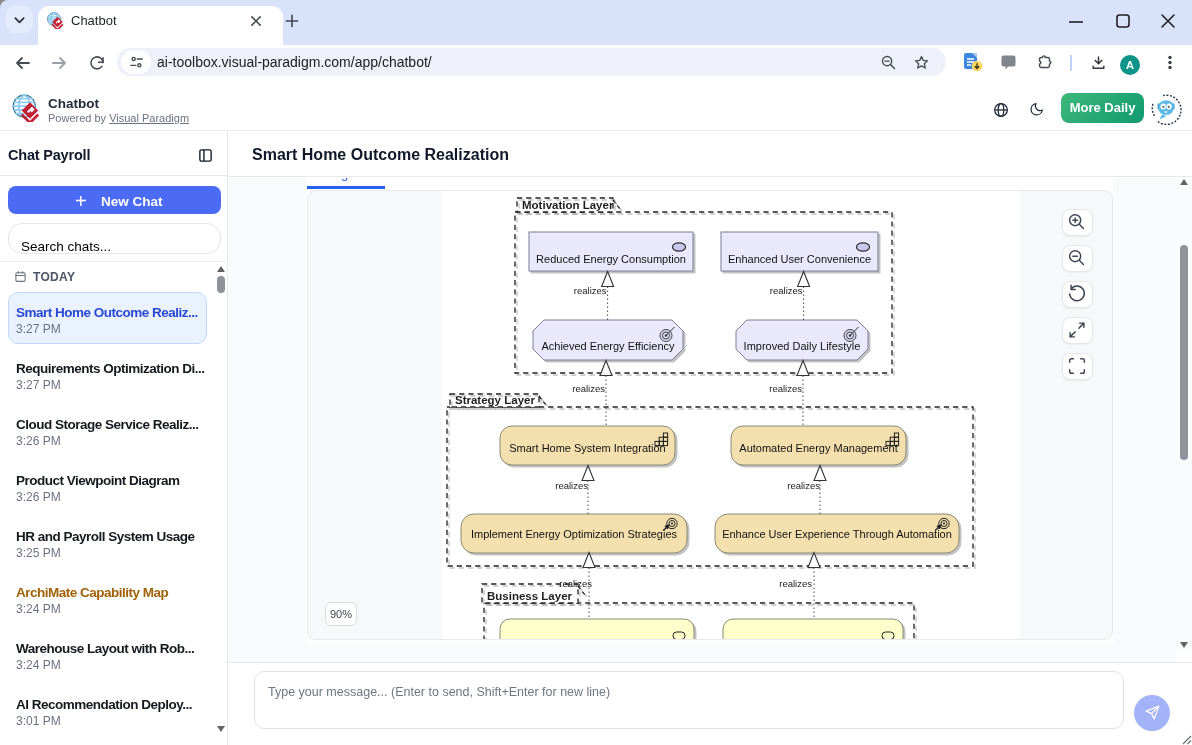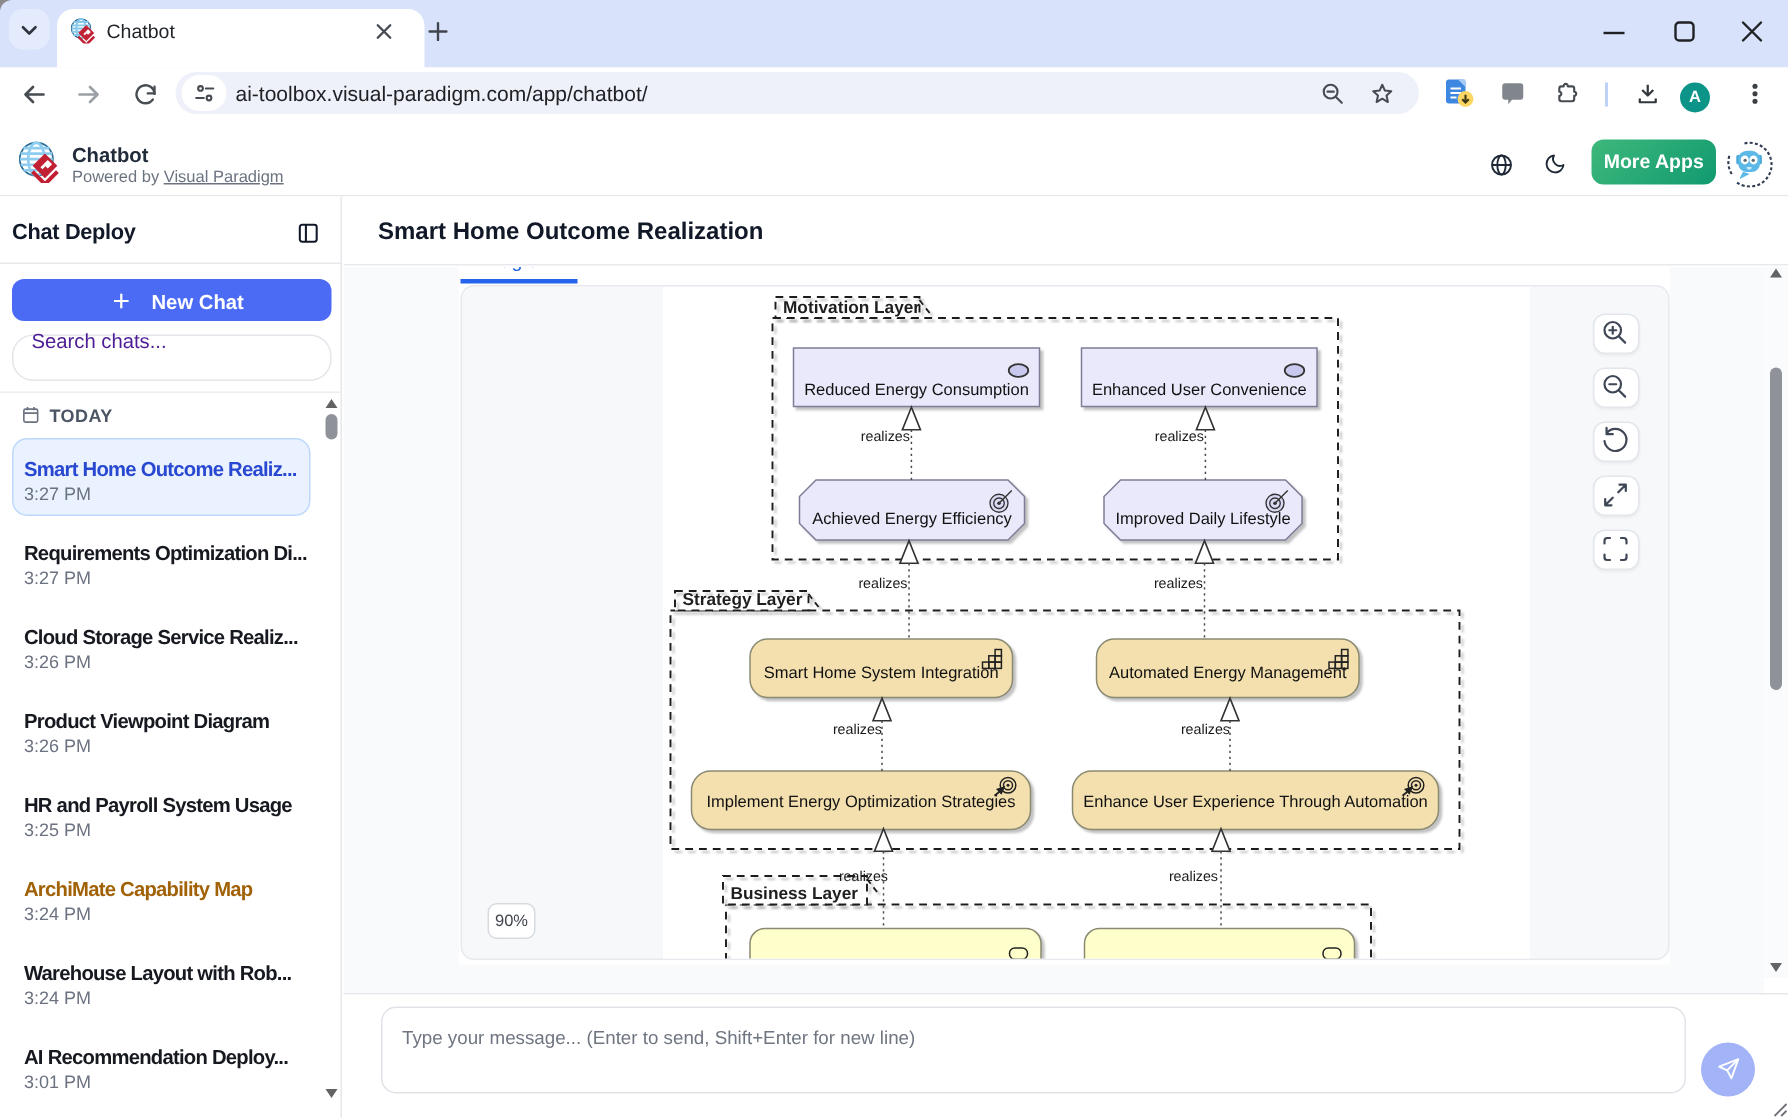--- a/index.html
+++ b/index.html
@@ -121,48 +121,48 @@
 <div class="abs" style="left:48px;top:96px;font-size:13.5px;font-weight:700;color:#222b3a;">Chatbot</div>
 <div class="abs" style="left:48px;top:112px;font-size:11px;color:#6b7280;">Powered by <span style="text-decoration:underline;">Visual Paradigm</span></div>
 <svg class="abs" style="left:993px;top:102px" width="16" height="16" viewBox="0 0 24 24" fill="none" stroke="#1f2937" stroke-width="1.9">
     <circle cx="12" cy="12" r="9.5"></circle>
     <ellipse cx="12" cy="12" rx="4.2" ry="9.5"></ellipse>
     <path d="M2.5 12 H21.5"></path>
   </svg>
 <svg class="abs" style="left:1029px;top:101px" width="16" height="16" viewBox="0 0 24 24" fill="none" stroke="#1f2937" stroke-width="1.9" stroke-linecap="round">
     <path d="M20 13.5 A8.5 8.5 0 1 1 10.5 4 A7 7 0 0 0 20 13.5 Z" stroke-linejoin="round"></path>
   </svg>
-<div class="abs" style="left:1061px;top:93px;width:83px;height:30px;border-radius:8px;background:linear-gradient(135deg,#3eb87b,#119a70);color:#fff;font-size:13px;font-weight:700;text-align:center;line-height:30px;">More Apps</div>
+<div class="abs" style="left:1061px;top:93px;width:83px;height:30px;border-radius:8px;background:linear-gradient(135deg,#3eb87b,#119a70);color:#fff;font-size:13px;font-weight:700;text-align:center;line-height:30px;">More Daily</div>
 <svg class="abs" style="left:1150px;top:93px" width="32" height="32" viewBox="0 0 32 32">
   <path d="M13 2.6 A14.6 14.6 0 1 1 7.2 28.1 M4.5 23 A14.6 14.6 0 0 1 3.2 10" fill="none" stroke="#2f3b52" stroke-width="1.4" stroke-dasharray="2 1.5"></path>
   <g>
     <rect x="7.5" y="10.2" width="2.8" height="6.5" rx="1.4" fill="#4aa9d8"></rect>
     <rect x="21.8" y="10.2" width="2.8" height="6.5" rx="1.4" fill="#4aa9d8"></rect>
     <path d="M12 21.5 L9.5 26.5 L16.5 23 Z" fill="#5cb8e6"></path>
     <rect x="8.8" y="7.5" width="14.6" height="14.2" rx="5.8" fill="#5cb8e6"></rect>
     <ellipse cx="13.2" cy="13.6" rx="2.7" ry="3" fill="#fff"></ellipse>
     <ellipse cx="19" cy="13.6" rx="2.7" ry="3" fill="#fff"></ellipse>
     <circle cx="13.4" cy="13.9" r="1.1" fill="#5a6a75"></circle>
     <circle cx="18.8" cy="13.9" r="1.1" fill="#5a6a75"></circle>
     <path d="M14.4 18.3 h3.4 a1.7 1.7 0 0 1 -3.4 0 Z" fill="#cfeaf8"></path>
   </g>
 </svg>
 
 <div class="abs" id="sidebar" style="left:0;top:131px;width:228px;height:614px;background:#fff;border-right:1px solid #e5e7eb;"></div>
-<div class="abs" style="left:8px;top:147px;font-size:14.5px;font-weight:700;color:#111827;letter-spacing:-0.2px;">Chat Deploy</div>
+<div class="abs" style="left:8px;top:147px;font-size:14.5px;font-weight:700;color:#111827;letter-spacing:-0.2px;">Chat Payroll</div>
 <svg class="abs" style="left:198px;top:148px" width="15" height="15" viewBox="0 0 24 24" fill="none" stroke="#111827" stroke-width="2.2">
     <rect x="3" y="3" width="18" height="18" rx="2.5"></rect>
     <path d="M9.5 3 V21"></path>
   </svg>
 <div class="abs" style="left:0;top:175px;width:228px;height:1px;background:#e5e7eb;"></div>
 <div class="abs" style="left:8px;top:186px;width:213px;height:28px;border-radius:8px;background:#4b6bf5;"></div>
 <div class="abs" style="left:75px;top:190px;font-size:20px;font-weight:400;color:#fff;">+</div>
 <div class="abs" style="left:101px;top:194px;font-size:13.5px;font-weight:700;color:#fff;">New Chat</div>
 <div class="abs" style="left:8px;top:223px;width:213px;height:31px;border-radius:14px;border:1px solid #e3e6ea;background:#fff;"></div>
-<div class="abs" style="left:21px;top:220px;font-size:13.5px;color:#4c1d95;">Search chats...</div>
+<div class="abs" style="left:21px;top:239px;font-size:13.5px;color:#000000;">Search chats...</div>
 <div class="abs" style="left:0;top:261px;width:228px;height:1px;background:#eceef1;"></div>
 <svg class="abs" style="left:14px;top:270px" width="13" height="13" viewBox="0 0 24 24" fill="none" stroke="#6b7280" stroke-width="2">
     <rect x="3.5" y="5" width="17" height="16" rx="2"></rect>
     <path d="M3.5 10 H20.5 M8 2.5 V6.5 M16 2.5 V6.5"></path>
   </svg>
 <div class="abs" style="left:33px;top:270px;font-size:12px;font-weight:700;color:#4b5563;letter-spacing:.3px;">TODAY</div>
 
 <div id="chatlist">
     <div class="abs" style="left:8px;top:292px;width:199px;height:52px;background:#e9f2fe;border:1px solid #bdd8fb;border-radius:10px;"></div>
     <div class="abs" style="left:16px;top:305px;font-size:13.5px;font-weight:600;color:#2948d1;white-space:nowrap;letter-spacing:-0.5px;">Smart Home Outcome Realiz...</div>

